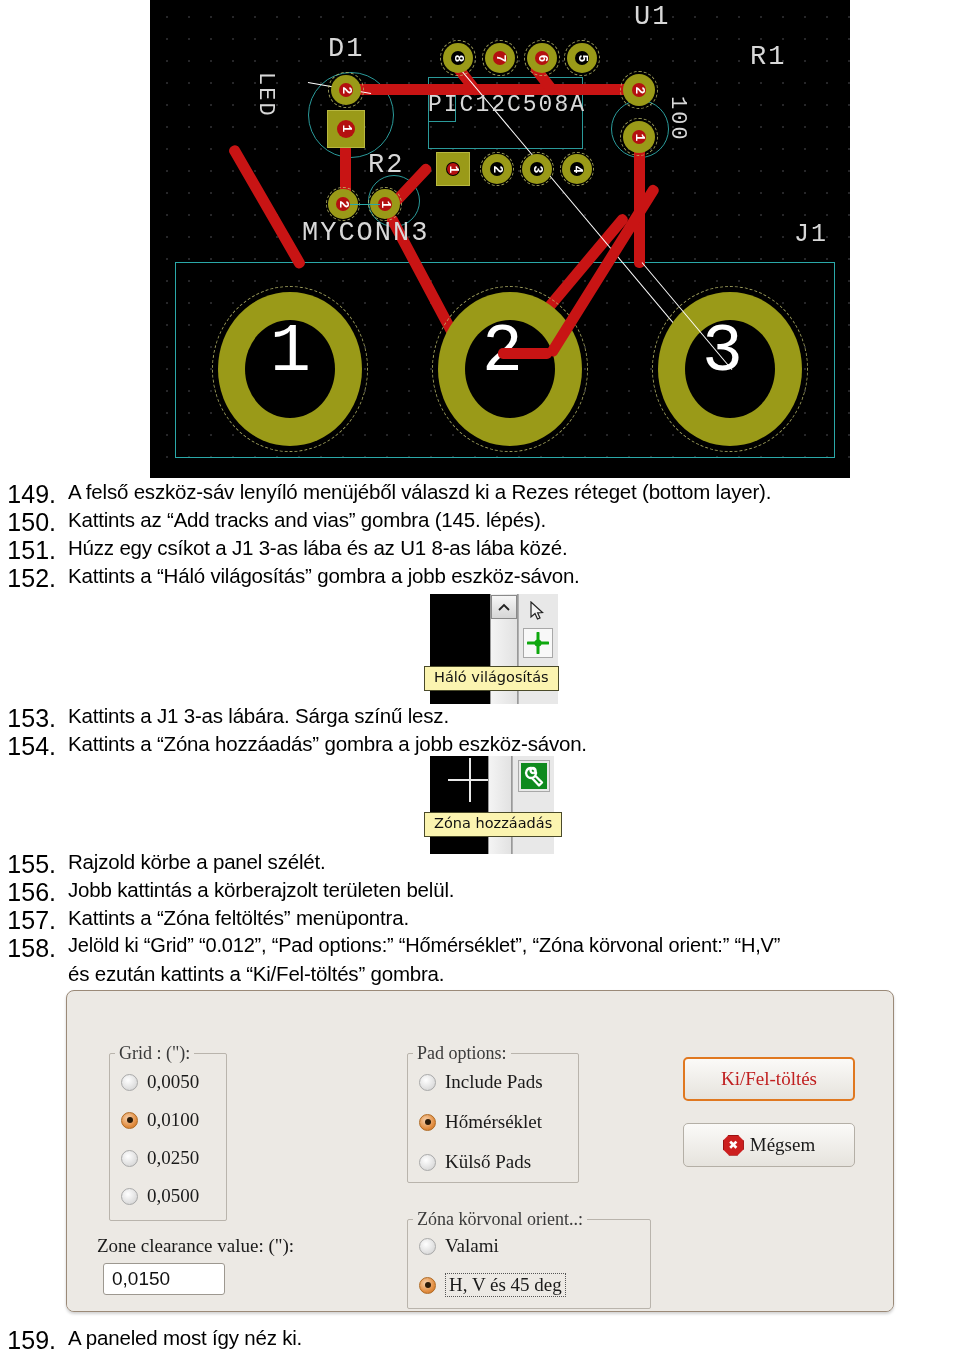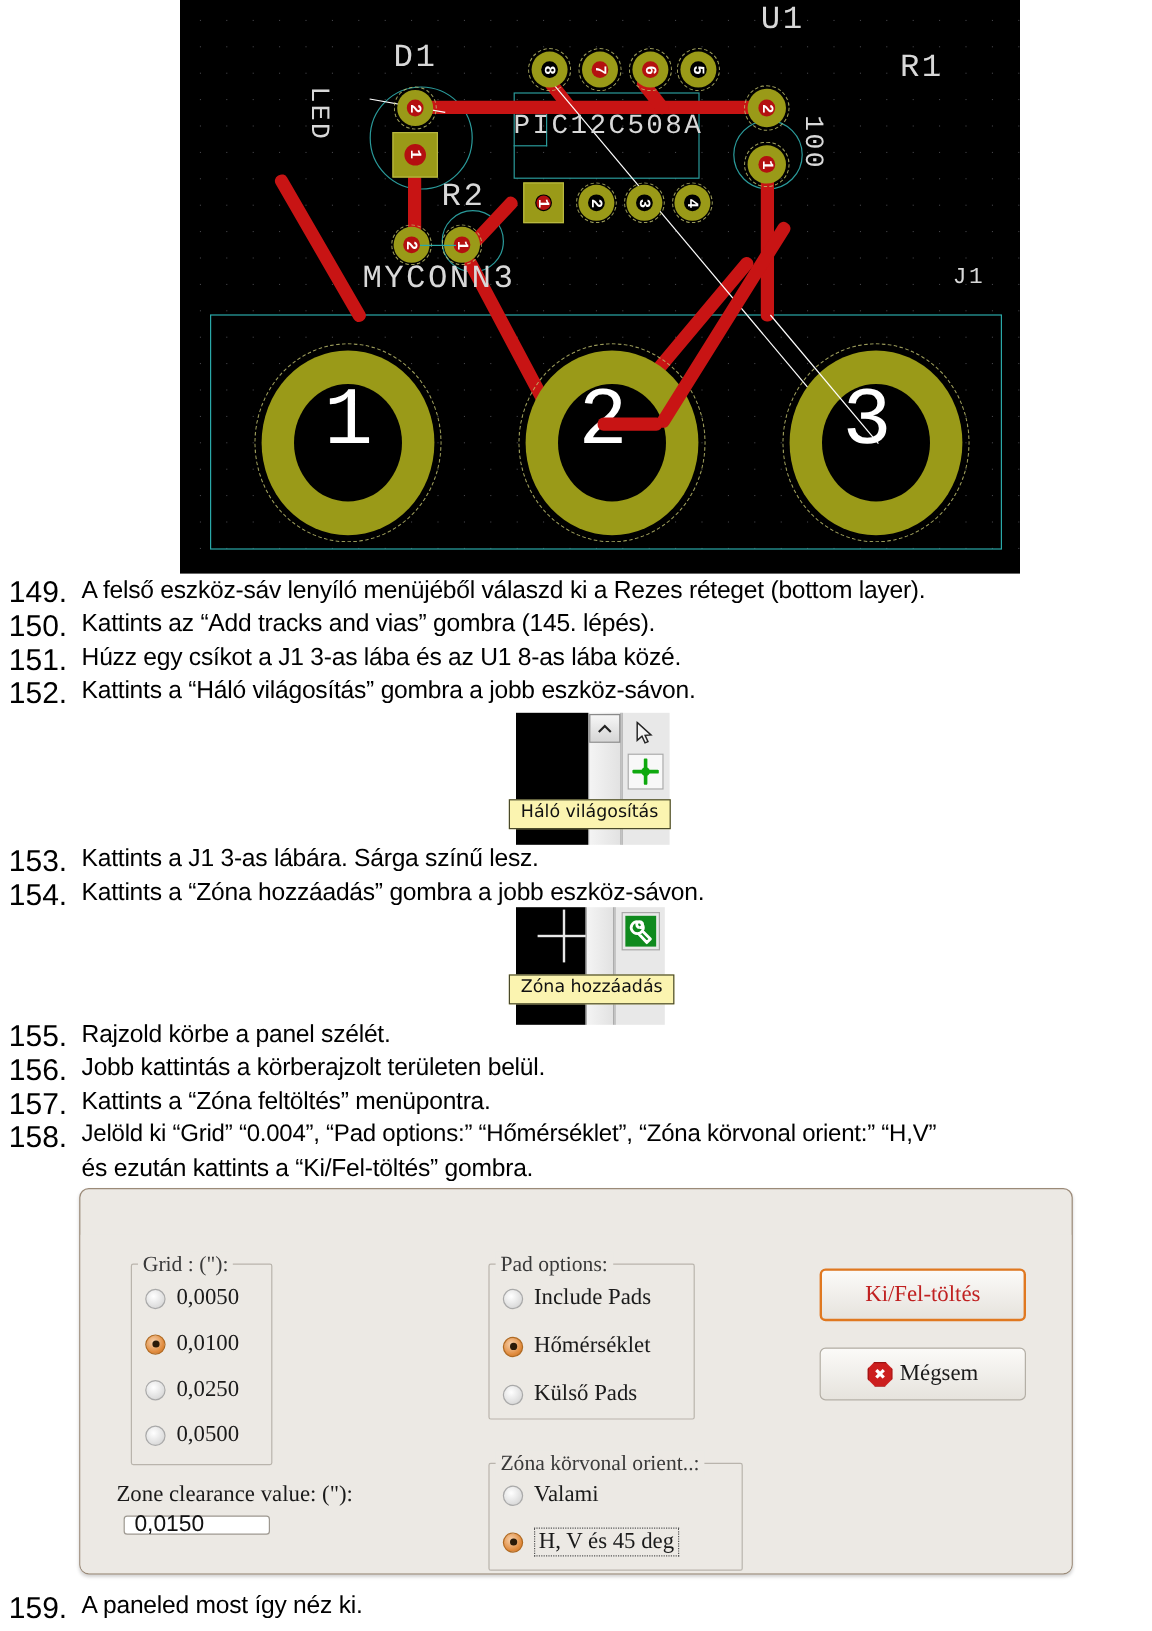--- a/index.html
+++ b/index.html
@@ -486,21 +486,21 @@
 
   <div class="track" style="left:152px;top:262px;width:140px;height:11px;transform:rotate(-120deg);"></div>
   <div class="track" style="left:400px;top:350px;width:200px;height:11px;transform:rotate(-58deg);"></div>
   <div class="track" style="left:348px;top:348px;width:54px;height:11px;"></div>
   <div class="ratsnest" style="left:492px;top:262px;width:140px;transform:rotate(50deg);"></div>
 
   <div class="pcb-label" style="left:484px;top:2px;font-size:27px;">U1</div>
   <div class="pcb-label" style="left:178px;top:34px;font-size:27px;">D1</div>
   <div class="pcb-label" style="left:600px;top:42px;font-size:27px;">R1</div>
   <div class="pcb-label" style="left:218px;top:150px;font-size:27px;">R2</div>
-  <div class="pcb-label" style="left:644px;top:220px;font-size:19px;">J1</div>
+  <div class="pcb-label" style="left:644px;top:220px;font-size:25px;">J1</div>
   <div class="pcb-label" style="left:152px;top:218px;font-size:27px;">MYCONN3</div>
   <div class="pcb-label" style="left:278px;top:92px;font-size:23px;">PIC12C508A</div>
   <div class="pcb-label" style="left:128px;top:72px;font-size:22px;transform:rotate(90deg);transform-origin:0 0;">LED</div>
   <div class="pcb-label" style="left:540px;top:96px;font-size:22px;transform:rotate(90deg);transform-origin:0 0;">100</div>
 </div>
 
 <div class="step-num" style="left:0px;  top:480px;">149.</div>
 <div class="step-body" style="top:480px;">A felső eszköz-sáv lenyíló menüjéből válaszd ki a Rezes réteget (bottom layer).</div>
 
 <div class="step-num" style="left:0px;  top:508px;">150.</div>
@@ -521,21 +521,21 @@
 <div class="step-num" style="left:0px;  top:850px;">155.</div>
 <div class="step-body" style="top:850px;">Rajzold körbe a panel szélét.</div>
 
 <div class="step-num" style="left:0px;  top:878px;">156.</div>
 <div class="step-body" style="top:878px;">Jobb kattintás a körberajzolt területen belül.</div>
 
 <div class="step-num" style="left:0px;  top:906px;">157.</div>
 <div class="step-body" style="top:906px;">Kattints a “Zóna feltöltés” menüpontra.</div>
 
 <div class="step-num" style="left:0px;  top:934px;">158.</div>
-<div class="step-body" style="top:934px; font-size:20px;">Jelöld ki “Grid” “0.004”, “Pad options:” “Hőmérséklet”, “Zóna körvonal orient:” “H,V”</div>
+<div class="step-body" style="top:934px; font-size:20px;">Jelöld ki “Grid” “0.012”, “Pad options:” “Hőmérséklet”, “Zóna körvonal orient:” “H,V”</div>
 
 <div class="step-body" style="top:962px;">és ezután kattints a “Ki/Fel-töltés” gombra.</div>
 
 <div class="step-num" style="left:0px;  top:1326px;">159.</div>
 <div class="step-body" style="top:1326px;">A paneled most így néz ki.</div>
 
 <div class="toolbar-frag" style="left:430px;top:594px;width:145px;height:110px;">
   <div class="tb-canvas" style="left:0px;top:0px;width:60px;height:110px;"></div>
   <div class="tb-scrollcol" style="left:60px;top:0px;width:28px;height:110px;"></div>
   <div class="tb-scrollbtn" style="left:61px;top:1px;width:26px;height:24px;">
@@ -594,39 +594,39 @@
     <div class="radio-row" style="left:54px;top:118px;">
       <span class="radio"></span>
       <span class="radio-label">0,0250</span>
     </div>
     <div class="radio-row" style="left:54px;top:156px;">
       <span class="radio"></span>
       <span class="radio-label">0,0500</span>
     </div>
 
     <div class="field-label" style="left:30px;top:206px;">Zone clearance value: ("):</div>
-    <div class="text-input" style="left:36px;top:234px;width:122px;height:16px;">0,0150</div>
+    <div class="text-input" style="left:36px;top:234px;width:122px;height:32px;">0,0150</div>
 
     <div class="groupbox" style="left:340px;top:24px;width:172px;height:130px;">
       <div class="groupbox-title">Pad options:</div>
     </div>
     <div class="radio-row" style="left:352px;top:42px;">
       <span class="radio"></span>
       <span class="radio-label">Include Pads</span>
     </div>
     <div class="radio-row" style="left:352px;top:82px;">
       <span class="radio checked"></span>
       <span class="radio-label">Hőmérséklet</span>
     </div>
     <div class="radio-row" style="left:352px;top:122px;">
       <span class="radio"></span>
       <span class="radio-label">Külső Pads</span>
     </div>
 
-    <div class="groupbox" style="left:340px;top:190px;width:212px;height:90px;">
+    <div class="groupbox" style="left:340px;top:190px;width:244px;height:90px;">
       <div class="groupbox-title">Zóna körvonal orient..:</div>
     </div>
     <div class="radio-row" style="left:352px;top:206px;">
       <span class="radio"></span>
       <span class="radio-label">Valami</span>
     </div>
     <div class="radio-row" style="left:352px;top:244px;">
       <span class="radio checked"></span>
       <span class="radio-label focusbox">H, V és 45  deg</span>
     </div>

